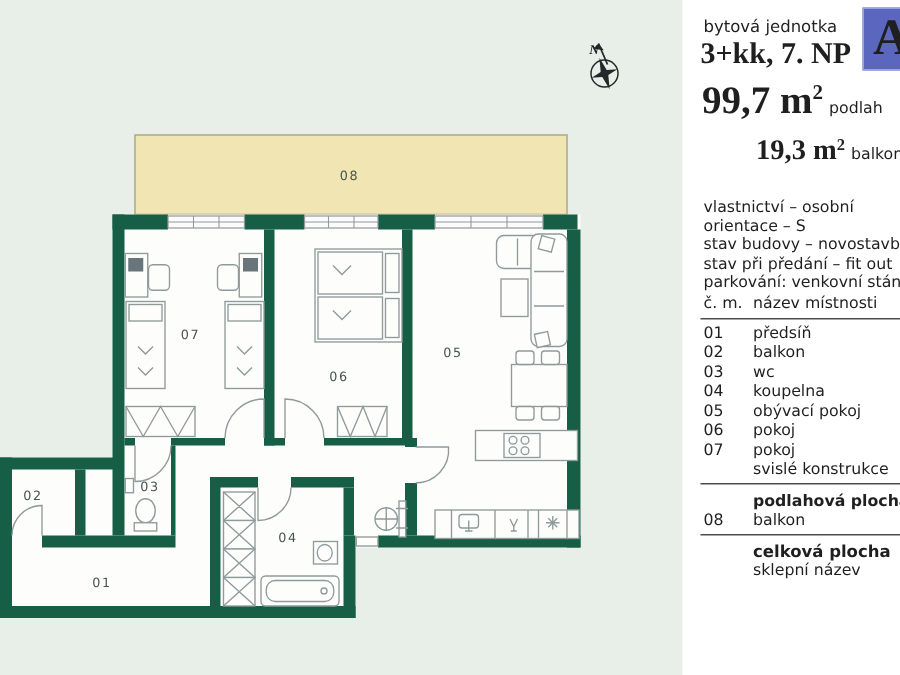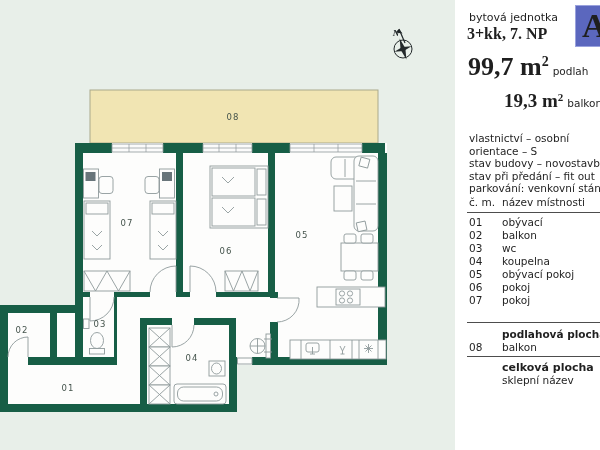--- a/index.html
+++ b/index.html
@@ -20,21 +20,21 @@
   .room-label{font-family:"DejaVu Sans",sans-serif;font-size:8.5px;fill:var(--label,#45544c);
     text-anchor:middle;letter-spacing:1px;}
   .compass{stroke:#23292b;fill:none;stroke-width:1;}
   .needle{fill:#23292b;stroke:none;}
   .ntext{font-family:"Liberation Serif",serif;font-style:italic;font-weight:bold;
     font-size:9px;fill:#1c2224;text-anchor:middle;}
   
   #panel{position:absolute;left:455px;top:0;width:166px;height:450px;background:#fff;overflow:hidden;}
   #panel .abs{position:absolute;white-space:nowrap;color:#1f1f1f;}
   .unit-label{left:14px;top:11px;font-size:11px;}
-  .unit-type{left:12px;top:25px;font-family:"Liberation Serif",serif;font-weight:bold;font-size:16px;}
+  .unit-type{left:12px;top:25px;font-family:"Liberation Serif",serif;font-weight:bold;font-size:20px;}
   .logo-box{left:120px;top:5px;width:60px;height:42px;background:var(--logo_blue,#5b67be);
     border:1px solid #9aa2dd;color:#fff;font-family:"Liberation Serif",serif;font-weight:bold;
     font-size:34px;line-height:40px;padding-left:6px;box-sizing:border-box;}
   .logo-script{left:122px;top:44px;font-family:"Liberation Serif",serif;font-style:italic;
     font-size:15px;color:var(--logo_script,#b49c9c);margin-left:36px;}
   .area1{left:13px;top:52px;}
   .area2{left:13px;top:90px;}
   .area-big{font-family:"Liberation Serif",serif;font-weight:bold;font-size:26px;}
   .area-mid{font-family:"Liberation Serif",serif;font-weight:bold;font-size:19px;margin-left:36px;}
   .sup-big{font-family:"Liberation Serif",serif;font-weight:bold;font-size:14px;vertical-align:9px;}
@@ -248,21 +248,21 @@
 
     <div class="abs thead">
       <span class="tnum">č. m.</span>
       <span class="tname">název místnosti</span>
     </div>
     <div class="abs hline l1"></div>
 
     <div class="abs trows">
         <div class="trow">
         <span class="tnum">01</span>
-        <span class="tname">obývací</span>
+        <span class="tname">předsíň</span>
       </div>
         <div class="trow">
         <span class="tnum">02</span>
         <span class="tname">balkon</span>
       </div>
         <div class="trow">
         <span class="tnum">03</span>
         <span class="tname">wc</span>
       </div>
         <div class="trow">
@@ -273,20 +273,24 @@
         <span class="tnum">05</span>
         <span class="tname">obývací pokoj</span>
       </div>
         <div class="trow">
         <span class="tnum">06</span>
         <span class="tname">pokoj</span>
       </div>
         <div class="trow">
         <span class="tnum">07</span>
         <span class="tname">pokoj</span>
+      </div>
+        <div class="trow">
+        <span class="tnum"></span>
+        <span class="tname">svislé konstrukce</span>
       </div>
       </div>
 
     <div class="abs hline l2"></div>
     <div class="abs sum1">podlahová plocha</div>
     <div class="abs brow">
       <span class="tnum">08</span>
       <span class="tname">balkon</span>
     </div>
     <div class="abs hline l3"></div>

